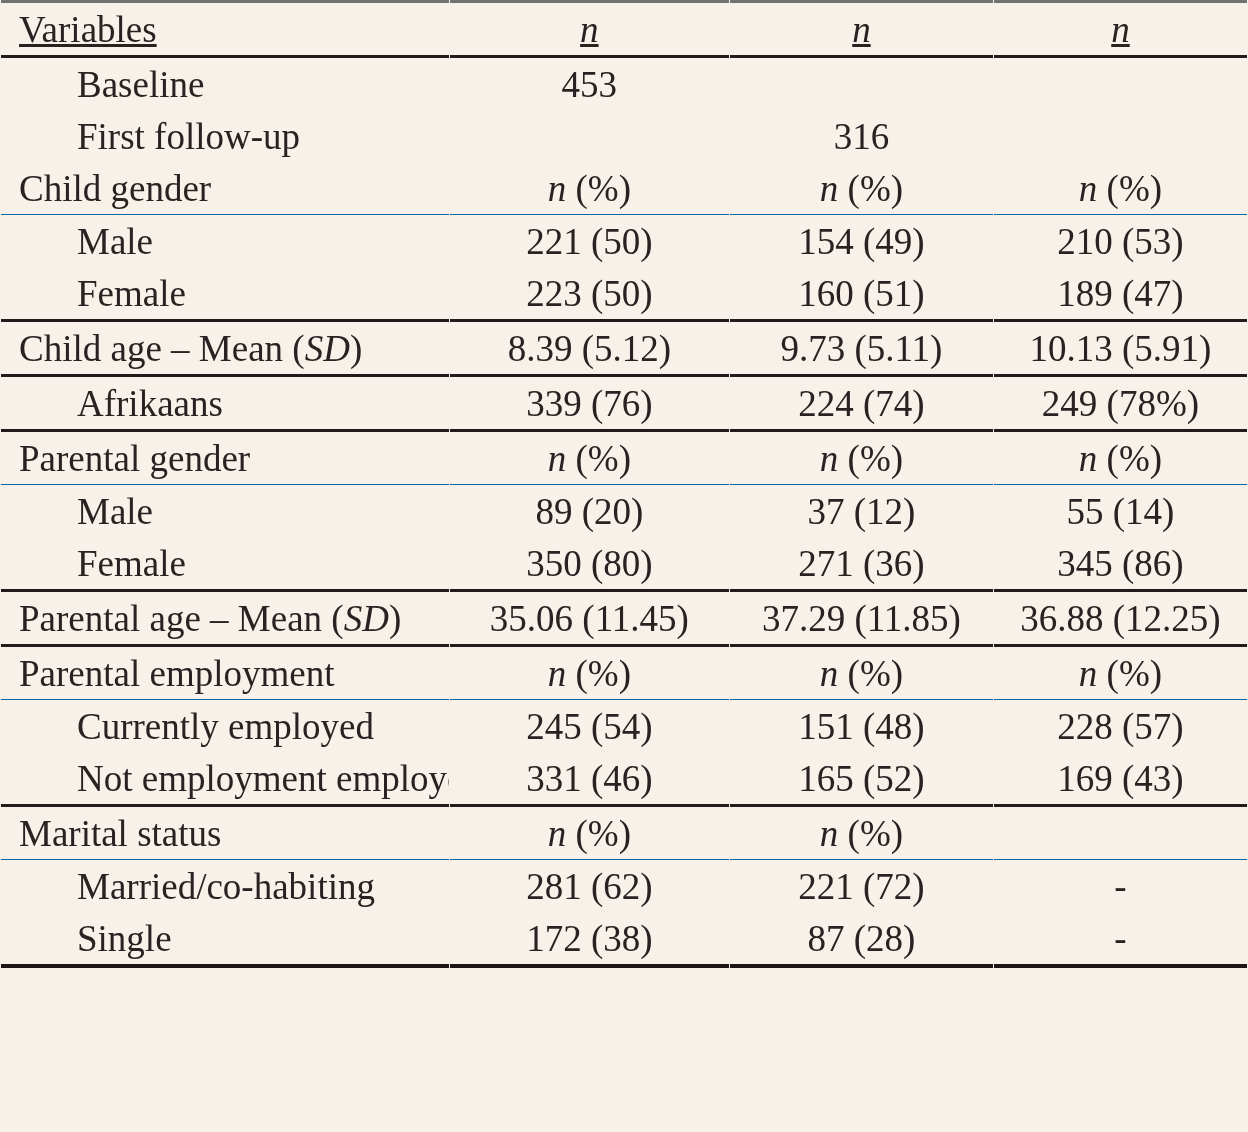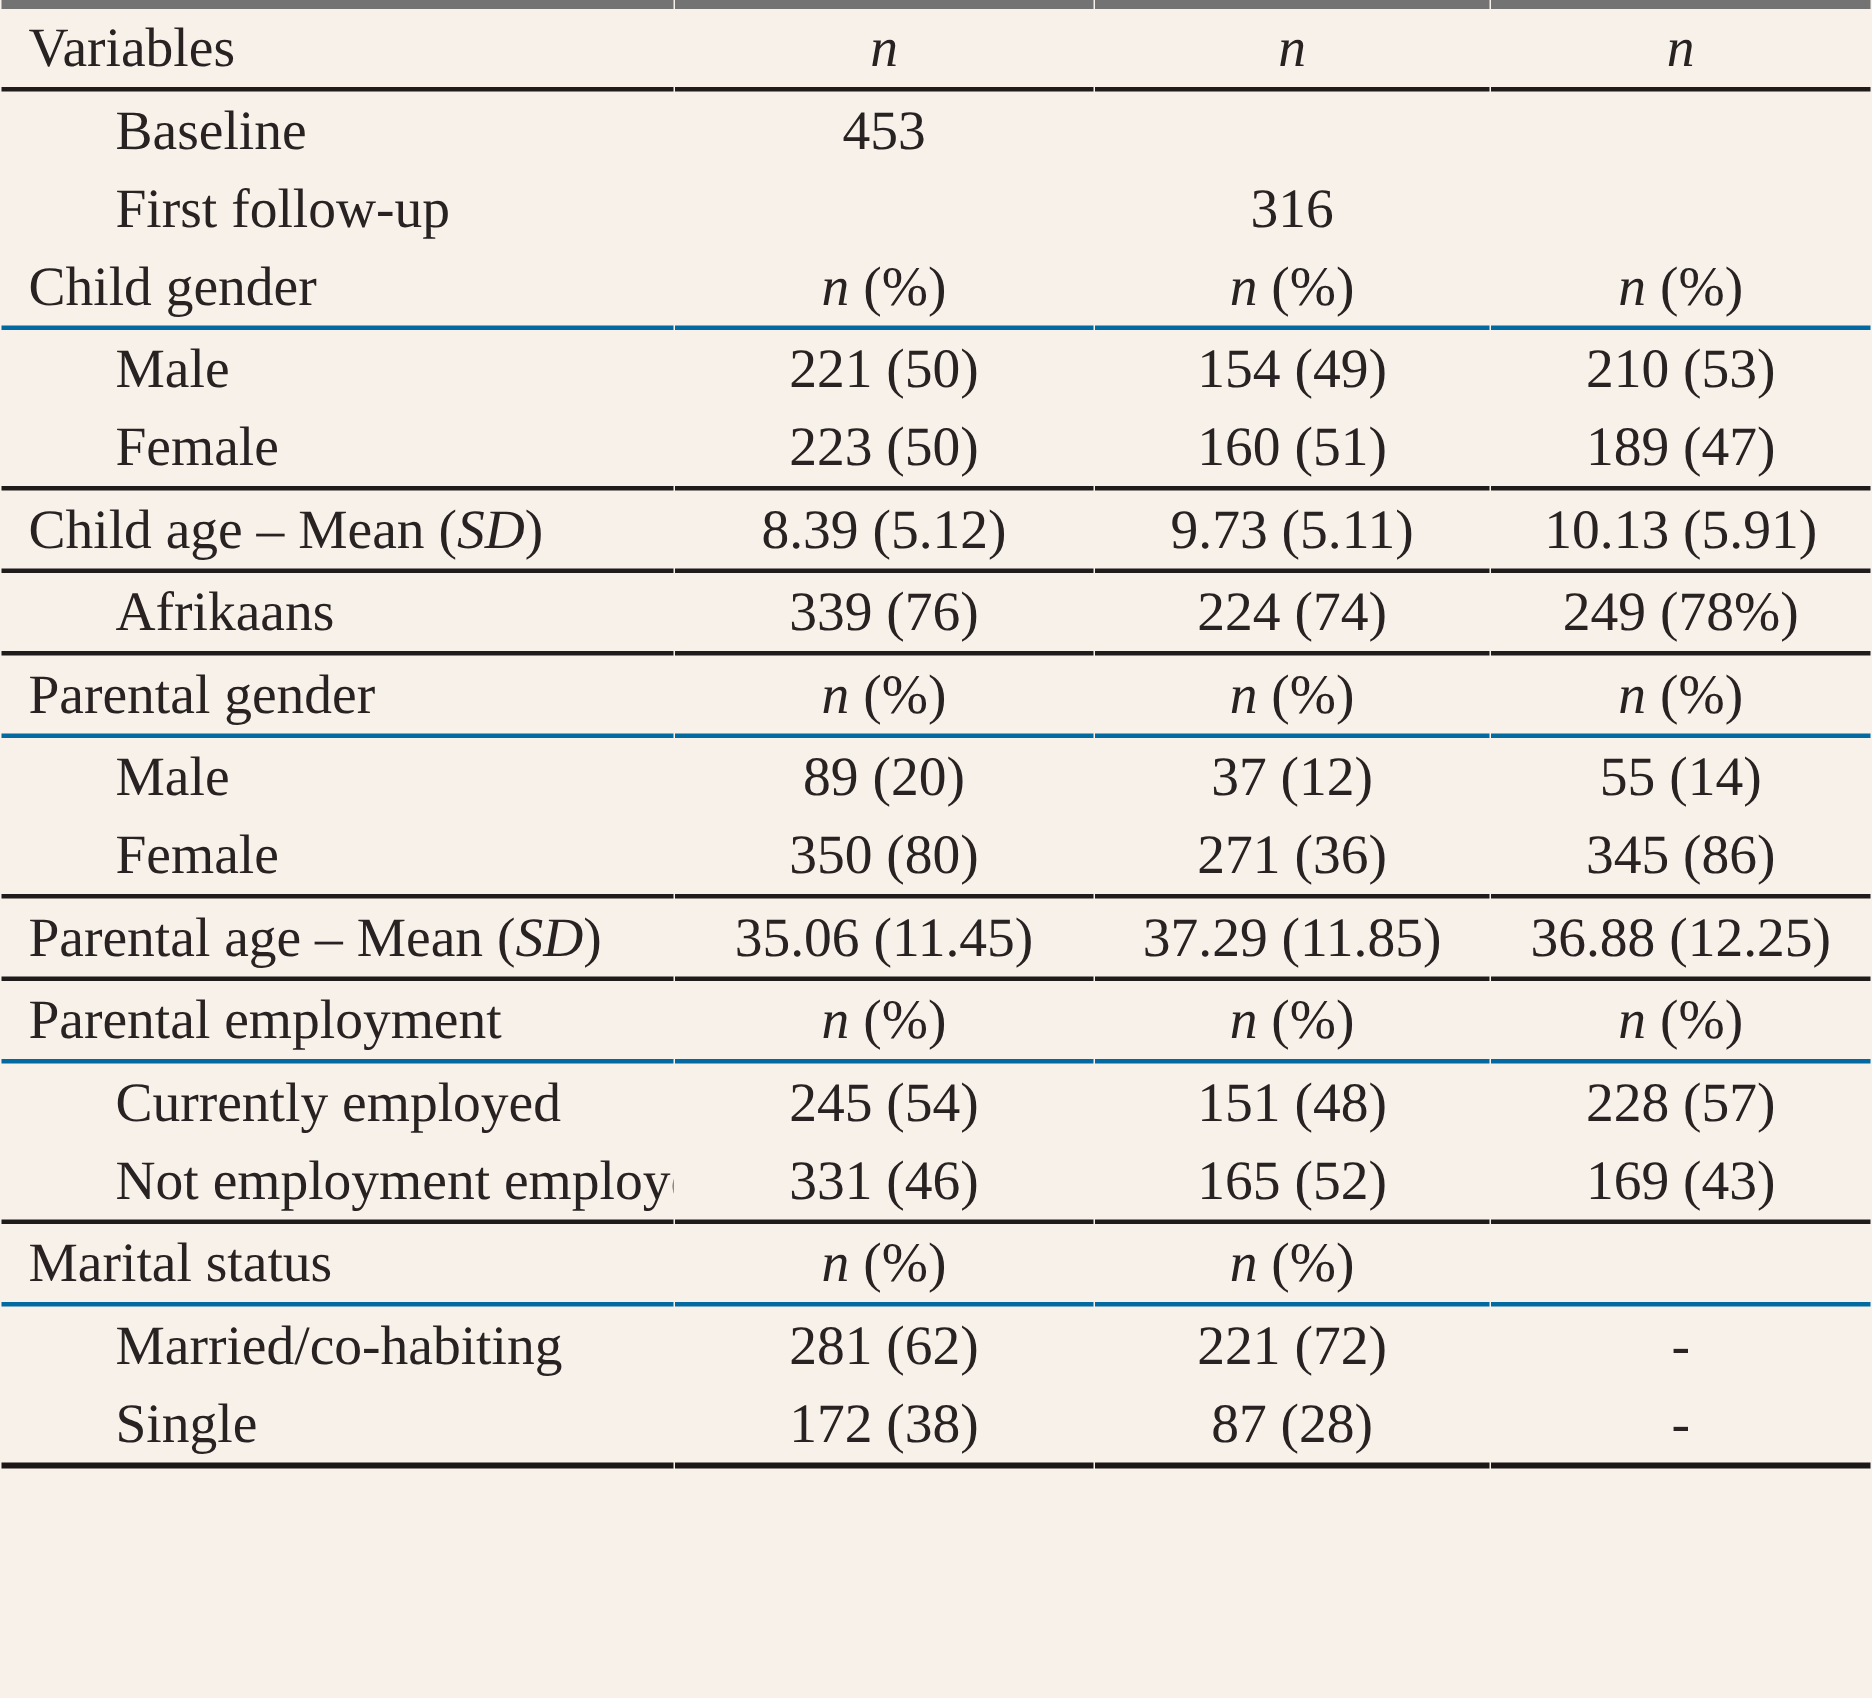--- a/index.html
+++ b/index.html
@@ -31,23 +31,23 @@
     padding: 0;
     vertical-align: middle;
     white-space: nowrap;
     overflow: hidden;
   }
   td.label  { text-align: left; padding-left: 18px; }
   td.indent { padding-left: 76px; }
   td.val    { text-align: center; }
   i.statsym { font-style: italic; }
   
-  tr.top td        { border-top: 6px solid #737373; }
+  tr.top td        { border-top: 3px solid #737373; text-decoration: underline; }
   tr.rule td       { border-bottom: 3px solid #211c1c; }
-  tr.rulelight td  { border-bottom: 3px solid #0369a1; }
+  tr.rulelight td  { border-bottom: 1px solid #0369a1; }
   tr.rulebottom td { border-bottom: 4px solid #1c1717; }
 </style>
 </head>
 <body>
 
 <table class="demo">
   <colgroup>
     <col class="c-label">
       <col class="c-v1">
       <col class="c-v2">

